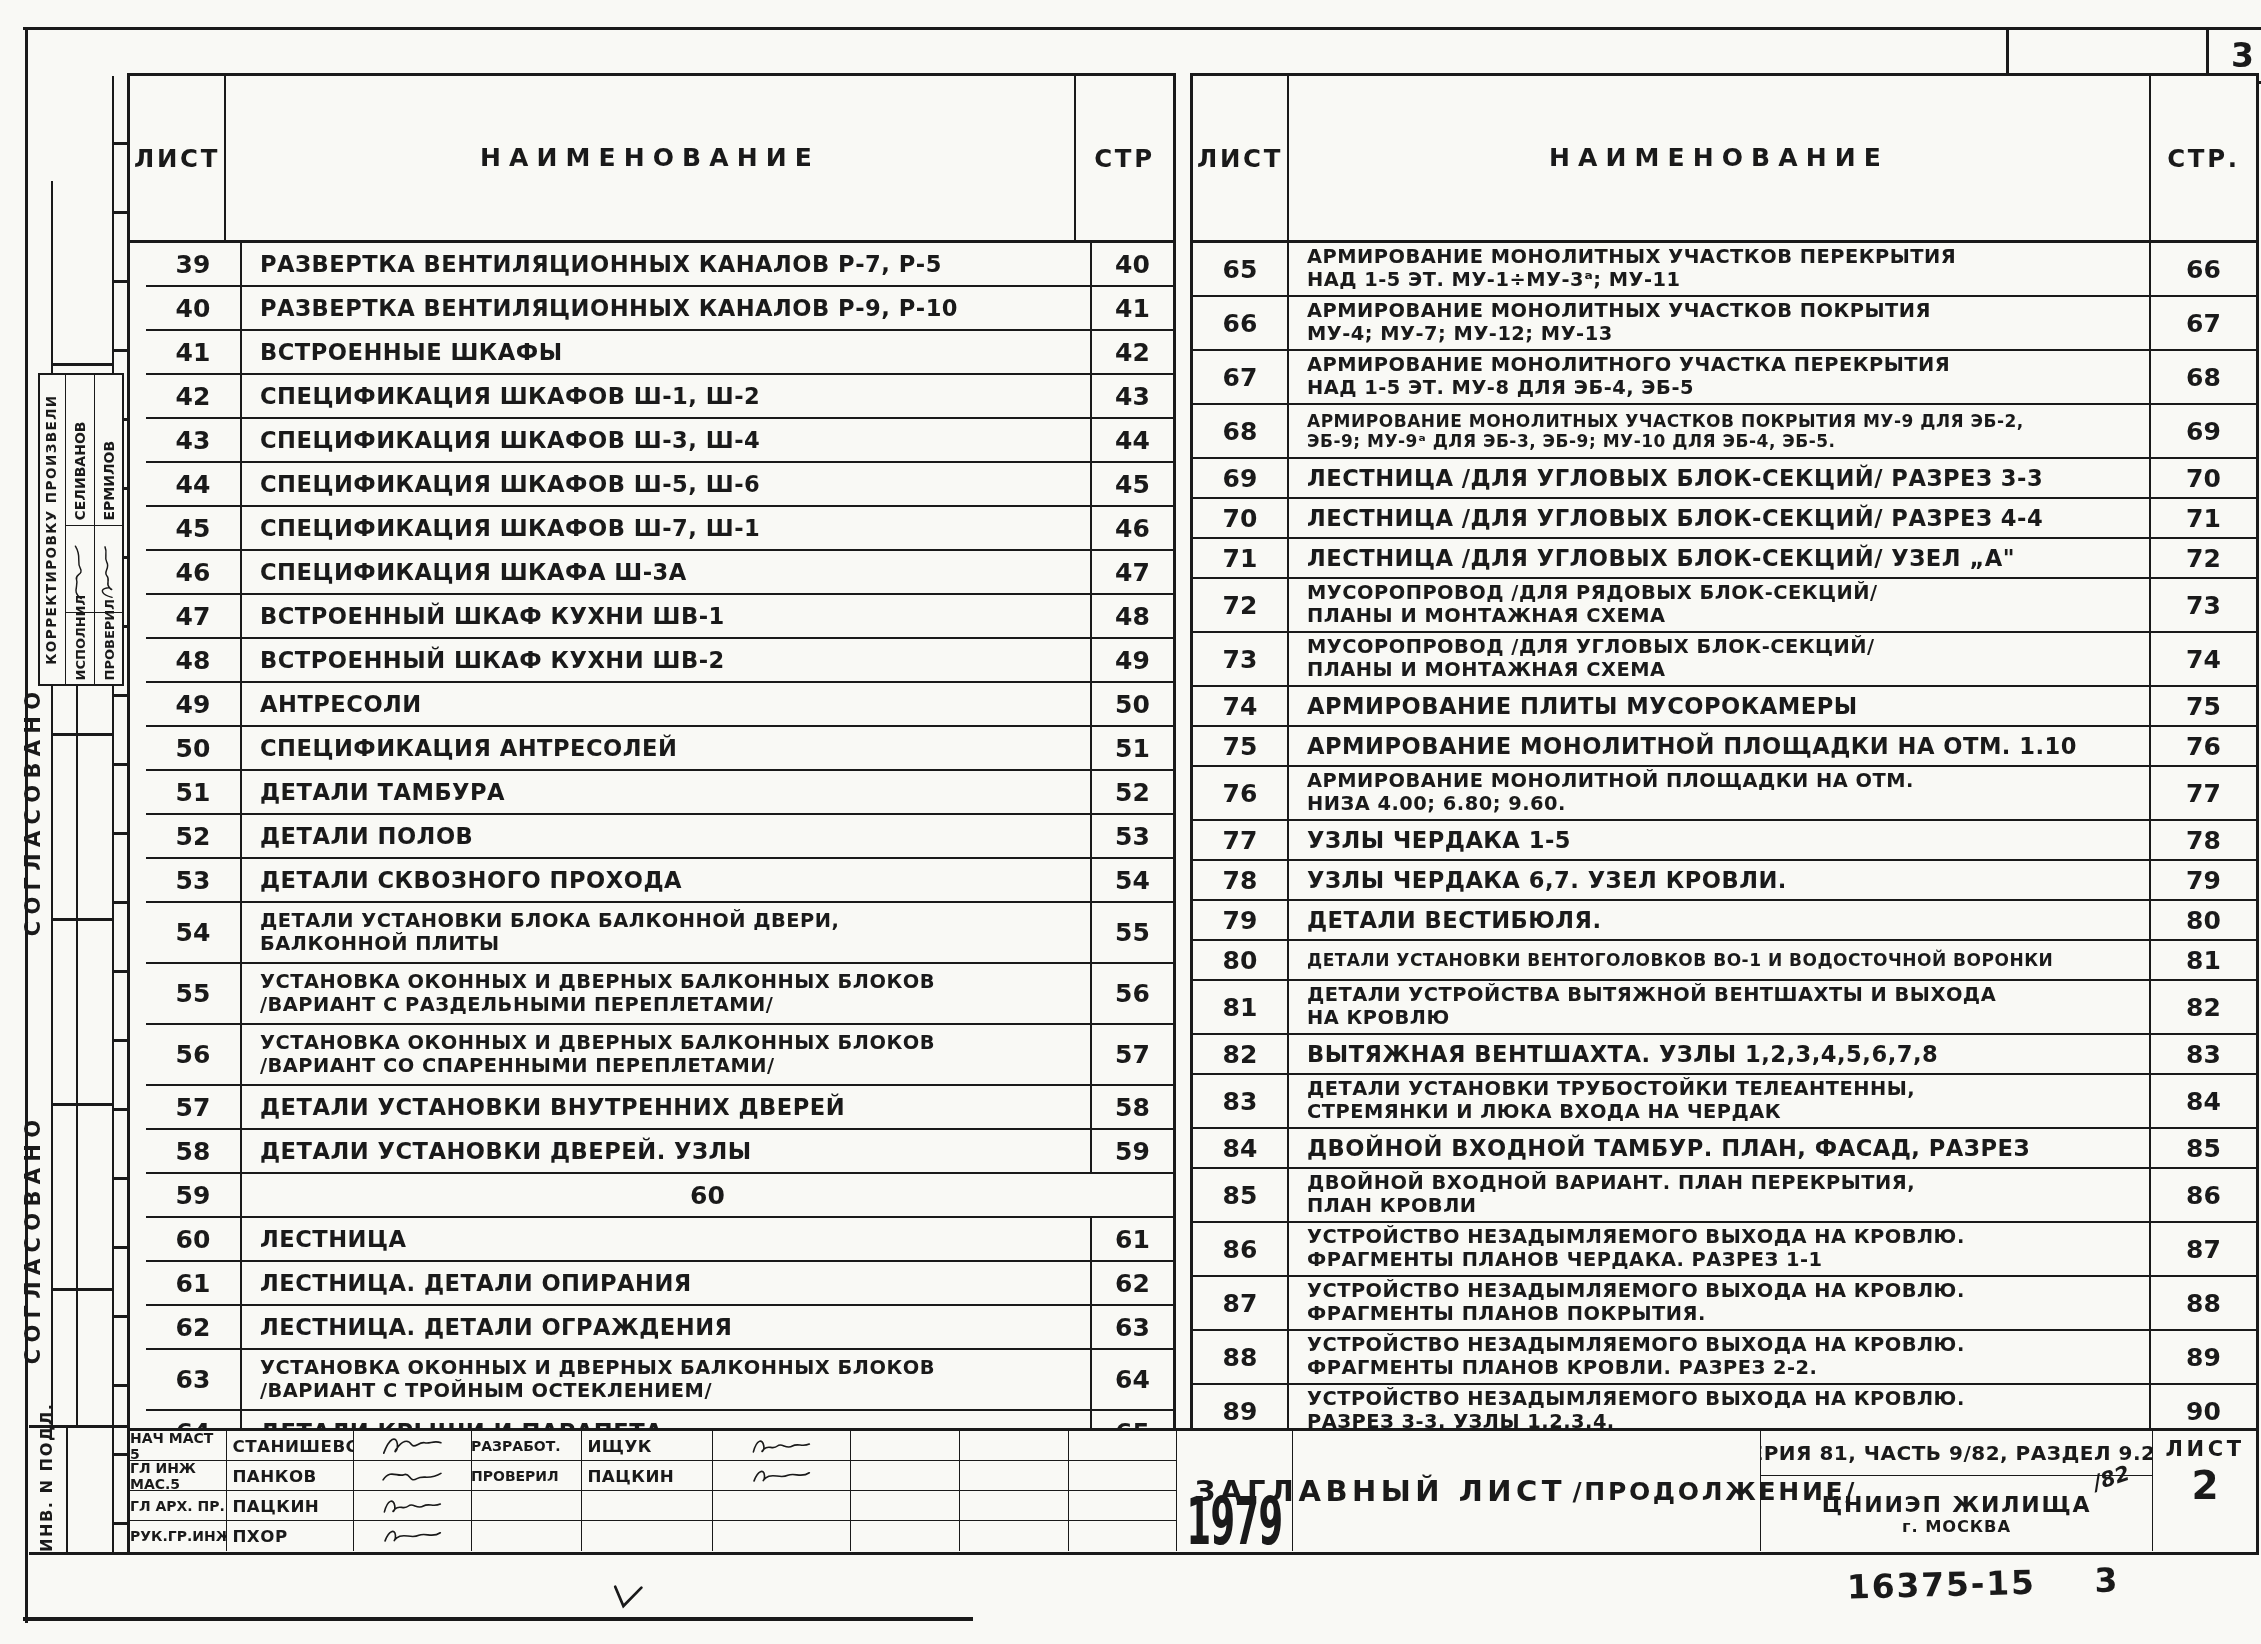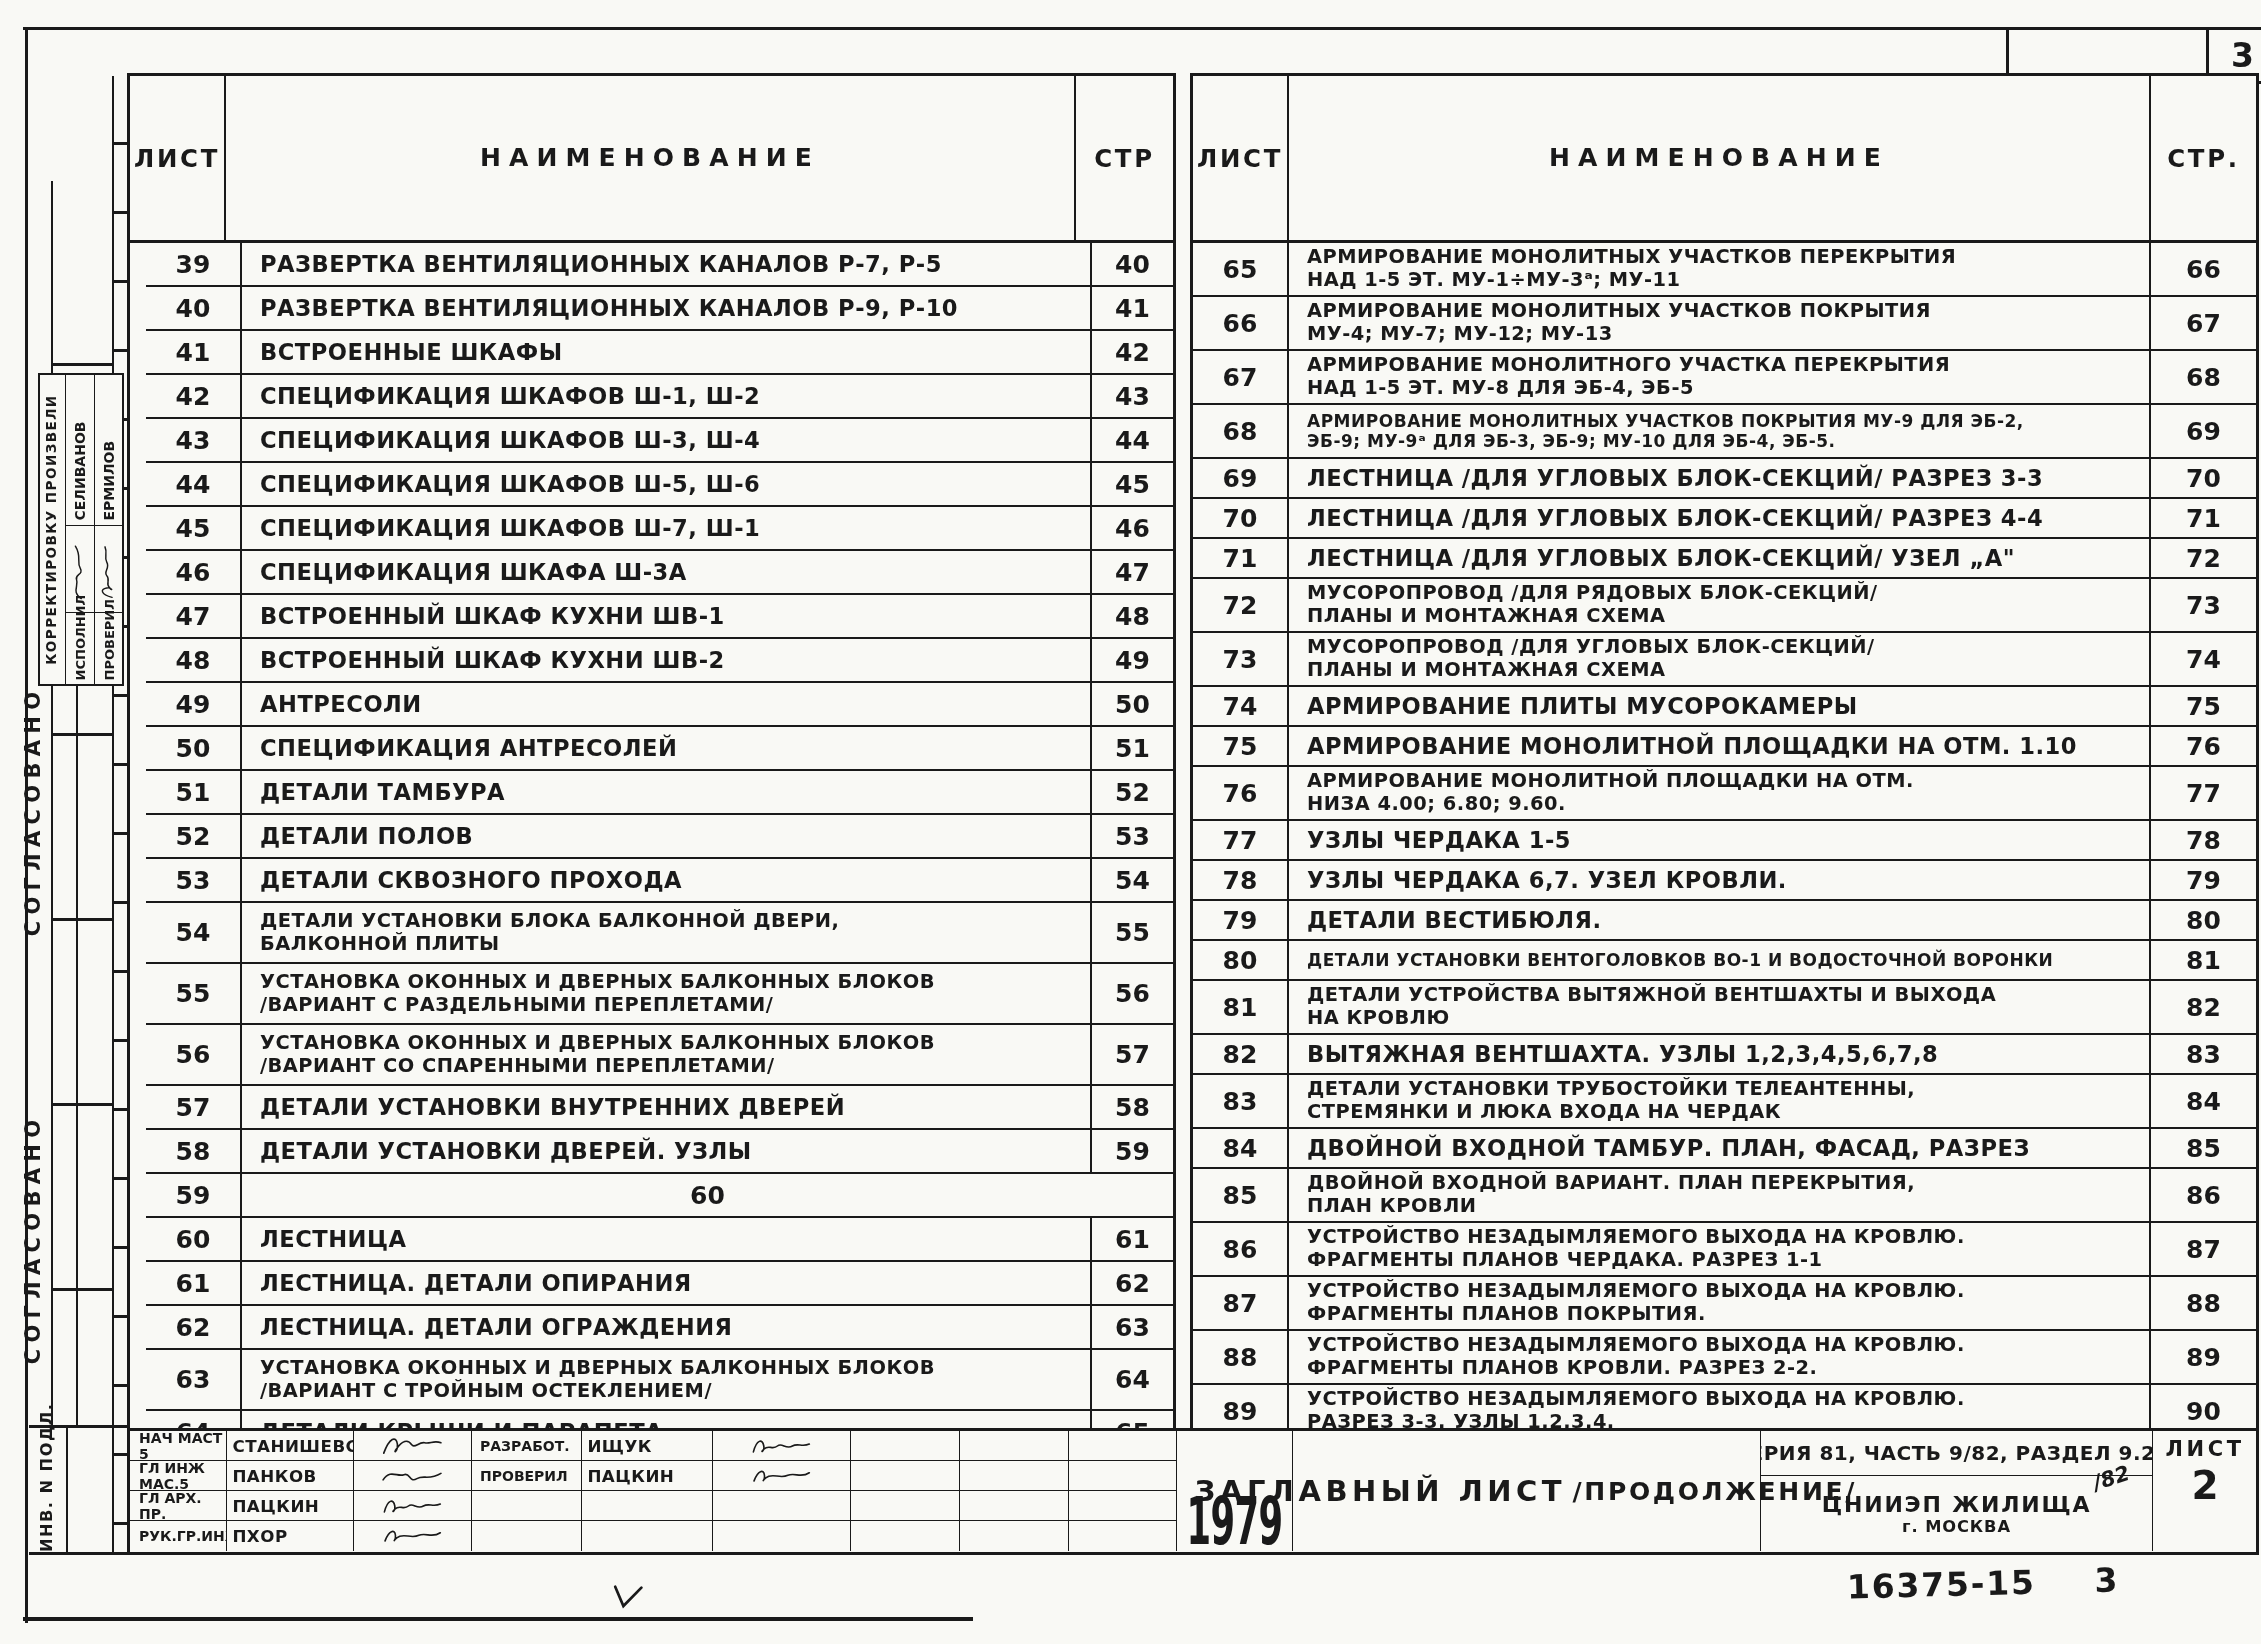--- a/index.html
+++ b/index.html
@@ -45,21 +45,21 @@
   #table-right .c.num{width:96px;} #table-right .c.name{width:862px;}
   #table-left .trow{height:42px;margin-left:16px;} #table-left .trow.two{height:59px;}
   #table-right .trow{height:38px;} #table-right .trow.two{height:52px;}
   .trow.two .c.name{font-size:19.4px;}
   .trow.cond .c.name{font-size:17px;}
   
   #tblock{position:absolute;left:127px;top:1428px;width:2132px;height:127px;border:3.2px solid var(--ink);
           box-sizing:border-box;background:var(--paper);}
   .cell{position:absolute;box-sizing:border-box;border-right:1.8px solid var(--ink);border-bottom:1.8px solid var(--ink);
         display:flex;align-items:center;overflow:hidden;}
-  .cell.role{font-weight:bold;font-size:14px;padding-left:9px;}
+  .cell.role{font-weight:bold;font-size:14px;padding-left:0;}
   .cell.nm{font-weight:bold;font-size:16.7px;padding-left:5.4px;letter-spacing:0.5px;}
   .cell.sg{justify-content:center;}
   .yearcell{position:absolute;display:flex;align-items:flex-end;justify-content:center;}
   .year{font-weight:bold;font-size:52px;letter-spacing:-0.9px;transform:scaleX(.68) scaleY(1.25);}
   .titlecell{position:absolute;display:flex;flex-direction:row;align-items:center;justify-content:center;gap:6.3px;}
   .t1{font-weight:bold;font-size:29px;letter-spacing:4.5px;white-space:nowrap;}
   .t2{font-weight:bold;font-size:25px;letter-spacing:2.7px;white-space:nowrap;}
   .series{font-weight:bold;font-size:20px;letter-spacing:0.5px;white-space:nowrap;}
   .org1{font-weight:bold;font-size:22px;letter-spacing:1.8px;}
   .org2{font-weight:bold;font-size:16.3px;letter-spacing:0.9px;}

